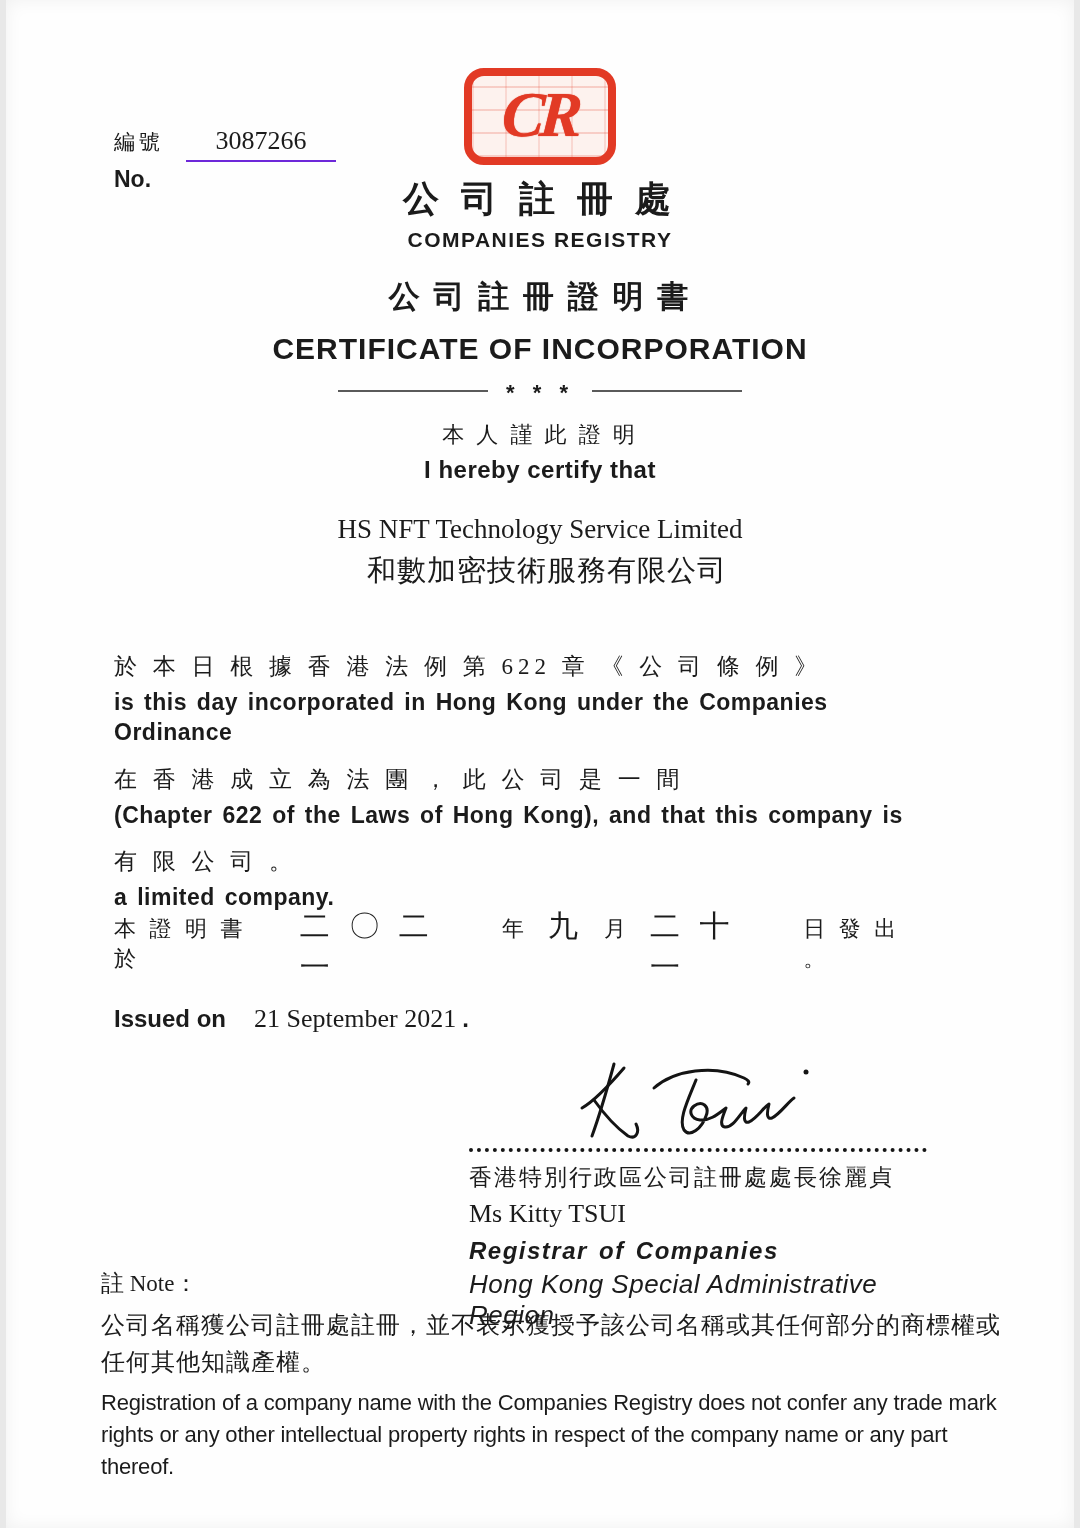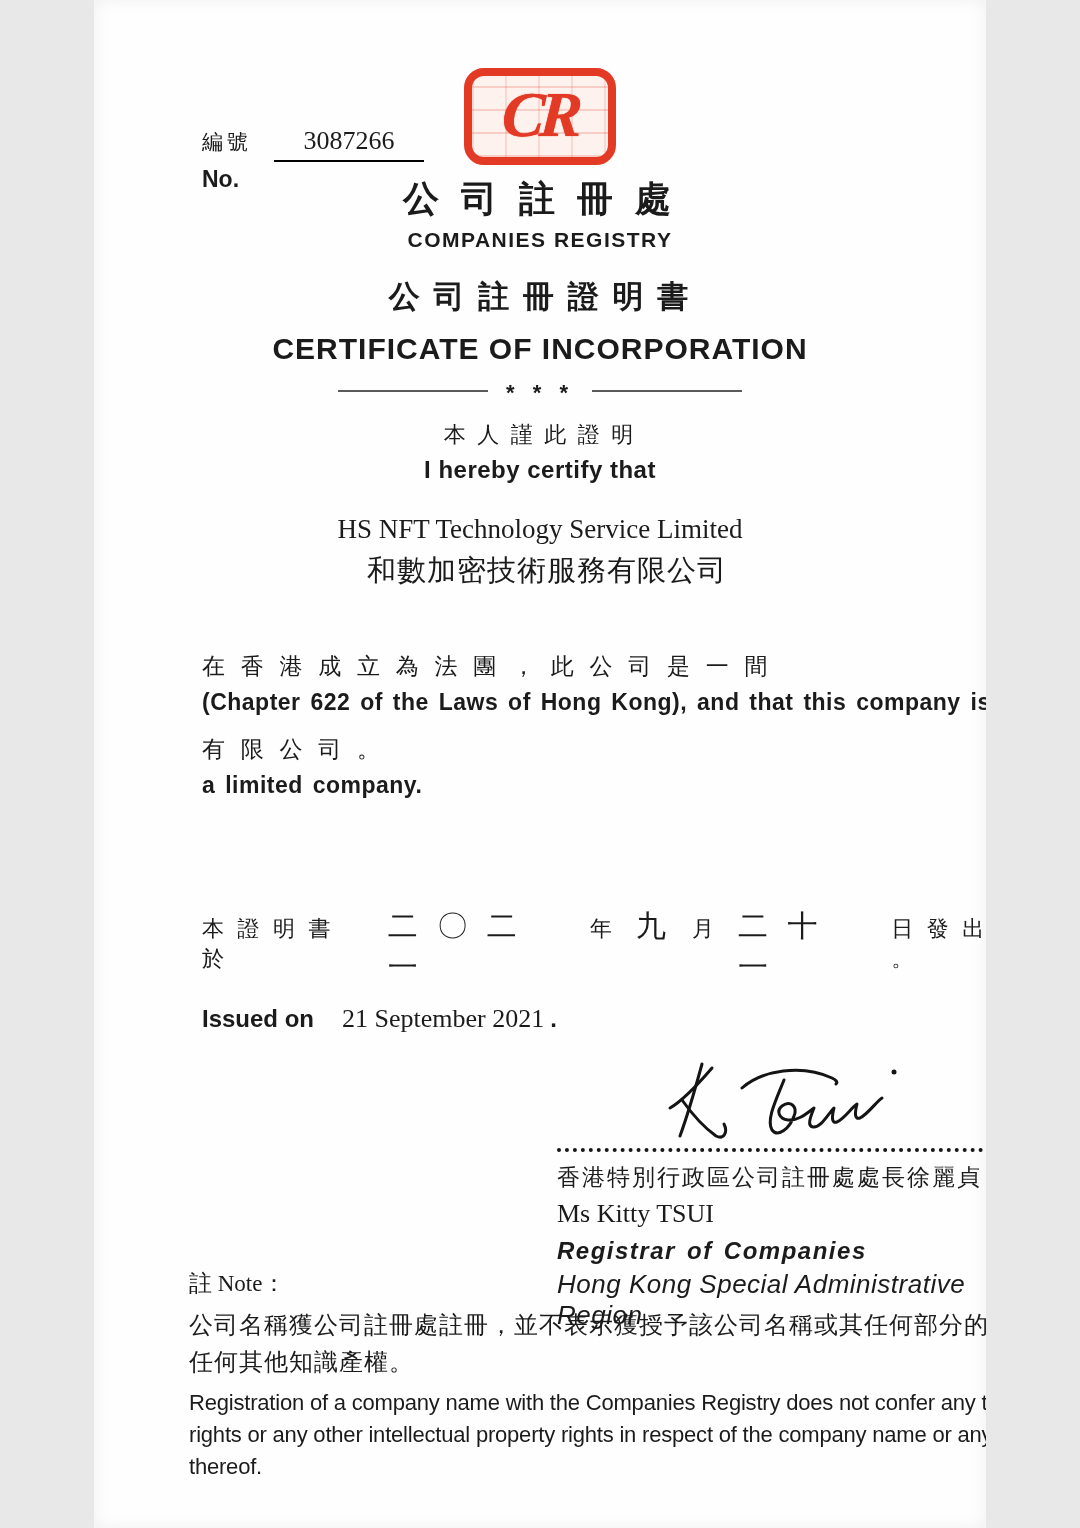--- a/index.html
+++ b/index.html
@@ -1,33 +1,33 @@
 <!DOCTYPE html>
 <html><head>
 <meta charset="utf-8">
 <style>
   * { margin: 0; padding: 0; box-sizing: border-box; }
   html, body { background: #e8e8e8; }
   body { font-family: "Liberation Sans", "DejaVu Sans", sans-serif; color: #1b1b1b; }
 
   .page {
     position: relative;
-    width: 892px;
+    width: 1068px;
     height: 1528px;
     margin: 0 auto;
     background: #fefefe;
     overflow: hidden;
     box-shadow: inset 0 0 18px rgba(0,0,0,0.06);
   }
 
   
   .number-block { position: absolute; left: 108px; top: 126px; }
   .number-row { display: flex; align-items: flex-end; }
   .number-label-zh { font-family: "Liberation Serif","DejaVu Serif",serif; font-size: 21px; letter-spacing: 4px; padding-bottom: 6px; }
-  .number-value-wrap { margin-left: 22px; width: 150px; border-bottom: 2px solid #000000; text-align: center; padding-bottom: 4px; }
+  .number-value-wrap { margin-left: 22px; width: 150px; border-bottom: 2px solid #6d28d9; text-align: center; padding-bottom: 4px; }
   .number-value { font-family: "Liberation Serif","DejaVu Serif",serif; font-size: 26px; }
   .number-label-en { font-size: 23px; font-weight: bold; margin-top: 4px; }
 
   
   .logo-block { position: absolute; left: 0; right: 0; top: 68px; display: flex; flex-direction: column; align-items: center; }
   .cr-badge {
     width: 152px; height: 97px;
     border: 8px solid #e23a25;
     border-radius: 20px;
     background-color: #fdf2ee;
@@ -51,21 +51,21 @@
   .title-block { position: absolute; left: 0; right: 0; top: 276px; text-align: center; }
   .title-zh { font-family: "Liberation Serif","DejaVu Serif",serif; font-weight: 600; font-size: 31px; letter-spacing: 3px; }
   .title-en { margin-top: 14px; font-size: 30px; font-weight: bold; letter-spacing: 1px; }
 
   .divider { position: absolute; left: 0; right: 0; top: 378px; display: flex; align-items: center; justify-content: center; gap: 18px; }
   .divider .rule { width: 150px; height: 2px; background: #5a5a5a; }
   .divider-stars { font-size: 22px; font-weight: bold; letter-spacing: 6px; transform: translateY(2px); }
 
   
   .certify-block { position: absolute; left: 0; right: 0; top: 420px; text-align: center; }
-  .certify-zh { font-family: Liberation Serif, serif; font-size: 22px; letter-spacing: 3px; }
+  .certify-zh { font-family: Liberation Sans, sans-serif; font-size: 22px; letter-spacing: 3px; }
   .certify-en { margin-top: 6px; font-size: 24px; font-weight: bold; letter-spacing: 0.5px; }
 
   
   .company-block { position: absolute; left: 0; right: 0; top: 514px; text-align: center; }
   .company-en { font-family: "Liberation Serif","DejaVu Serif",serif; font-size: 27px; }
   .company-zh { font-family: "Liberation Serif","DejaVu Serif",serif; font-size: 29px; margin-top: 6px; letter-spacing: 1px; padding-left: 14px; }
 
   
   .body-block { position: absolute; left: 108px; top: 652px; width: 820px; }
   .pair { margin-bottom: 17px; }
@@ -135,20 +135,24 @@
     <div class="certify-en">I hereby certify that</div>
   </div>
 
   <div class="company-block">
     <div class="company-en">HS NFT Technology Service Limited</div>
     <div class="company-zh">和數加密技術服務有限公司</div>
   </div>
 
   <div class="body-block">
     <div class="pair">
+      <div class="zh-line">於 本 日 根 據 香 港 法 例 第 622 章 《 公 司 條 例 》</div>
+      <div class="en-line">is this day incorporated in Hong Kong under the Companies Ordinance</div>
+    </div>
+    <div class="pair">
       <div class="zh-line">在 香 港 成 立 為 法 團 ， 此 公 司 是 一 間</div>
       <div class="en-line">(Chapter 622 of the Laws of Hong Kong), and that this company is</div>
     </div>
     <div class="pair">
       <div class="zh-line">有 限 公 司 。</div>
       <div class="en-line">a limited company.</div>
     </div>
   </div>
 
   <div class="issued-block">

